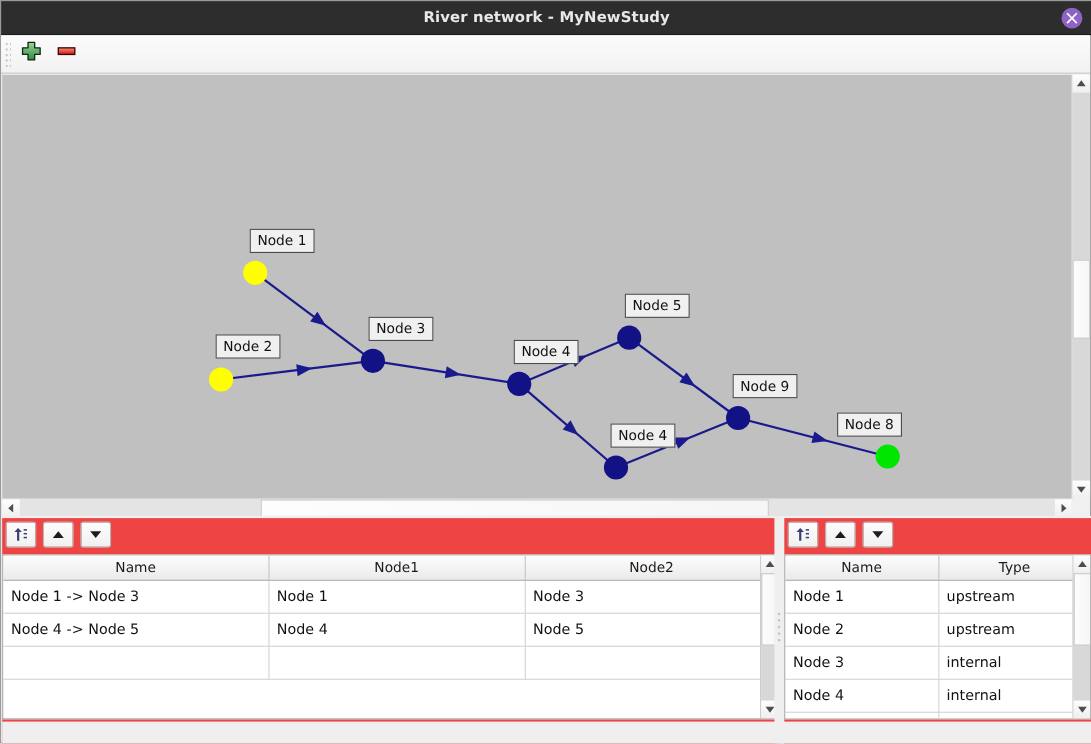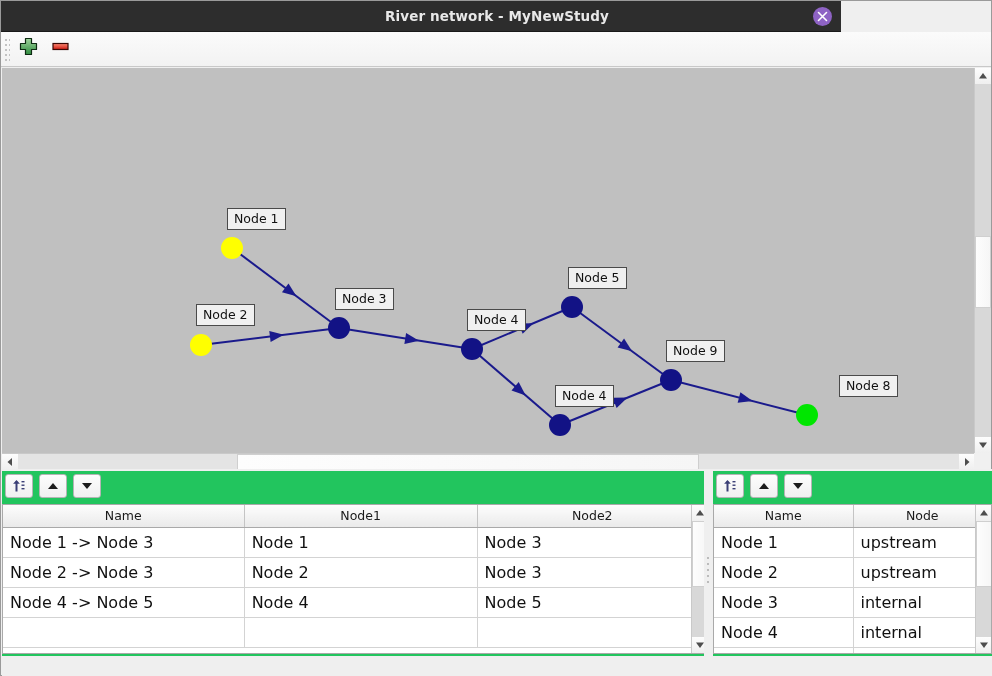--- a/index.html
+++ b/index.html
@@ -12,21 +12,21 @@
   }
   #app {
     position: relative;
     width: 992px; height: 676px;
     background: #efefef;
     border: 1px solid #9a9a9a;
   }
 
   
   .titlebar {
-    position: absolute; left: 0; top: 0; width: 840px; height: 31px;
+    position: absolute; left: 0; top: 0; width: 992px; height: 31px;
     background: #2d2d2d;
     border-bottom: 1px solid #1a1a1a;
   }
   .titlebar-text {
     position: absolute; left: 0; top: 0; width: 992px; height: 31px;
     line-height: 31px; text-align: center;
     color: #e8e8e8; font-size: 13.5px; font-weight: bold;
     letter-spacing: 0.1px;
   }
   .close-btn {
@@ -111,21 +111,21 @@
     position: absolute; left: 1px; top: 468px; width: 990px; height: 10px;
     background: #efefef;
   }
   .hsplit .dots {
     position: absolute; left: 481px; top: 3px; width: 32px; height: 4px;
     background-image: radial-gradient(circle at 1px 1px, #bbb 1px, transparent 1.3px);
     background-size: 6px 4px;
   }
 
   
-  .pane { position: absolute; top: 470px; background: #22c55e; }
+  .pane { position: absolute; top: 470px; background: #ef4444; }
   .pane-left  { left: 1px;  width: 706px; height: 205px; }
   .pane-right { left: 712px; width: 279px; height: 205px; }
 
   .vsplit {
     position: absolute; left: 703px; top: 470px; width: 9px; height: 205px;
     background: #efefef;
   }
   .vsplit .dots {
     position: absolute; left: 3px; top: 86px; width: 4px; height: 28px;
     background-image: radial-gradient(circle at 1px 1px, #bbb 1px, transparent 1.3px);
@@ -156,21 +156,21 @@
   table.grid th {
     background: linear-gradient(to bottom,#fdfdfd 0%,#eaeaea 100%);
     border-right: 1px solid #c4c4c4;
     border-bottom: 1px solid #a9a9a9;
     font-weight: normal; font-size: 12.5px; color: #1a1a1a;
     height: 22px; text-align: center;
   }
   table.grid td {
     border-right: 1px solid #d3d3d3;
     border-bottom: 1px solid #d3d3d3;
-    height: 30px; font-size: 16px; color: #111;
+    height: 30px; font-size: 13px; color: #111;
     padding: 0 0 0 7px; background: #fff;
     overflow: hidden; white-space: nowrap;
   }
   table.grid tr td:last-child, table.grid tr th:last-child { border-right: none; }
 
   .tbl-vscroll {
     position: absolute; right: 0; top: 0; width: 16px; height: 148px;
     background: #f4f4f4; border-left: 1px solid #c9c9c9;
   }
 
@@ -258,21 +258,21 @@
         </g>
     </svg>
     <div id="labels-layer">
         <div class="nodelabel" style="left: 225px; top: 140px;">Node 1</div>
         <div class="nodelabel" style="left: 194px; top: 236px;">Node 2</div>
         <div class="nodelabel" style="left: 333px; top: 220px;">Node 3</div>
         <div class="nodelabel" style="left: 465px; top: 241px;">Node 4</div>
         <div class="nodelabel" style="left: 566px; top: 199px;">Node 5</div>
         <div class="nodelabel" style="left: 553px; top: 317px;">Node 4</div>
         <div class="nodelabel" style="left: 664px; top: 272px;">Node 9</div>
-        <div class="nodelabel" style="left: 837px; top: 307px;">Node 8</div>
+        <div class="nodelabel" style="left: 759px; top: 307px;">Node 8</div>
       </div>
   </div>
 
   <div class="vscroll">
     <div class="sb-track" style="left:0;top:16px;width:16px;height:353px;"></div>
     <div class="sb-arrow" style="left:0;top:0;">
       <svg class="arrow-gl" width="16" height="16" viewBox="0 0 16 16">
         <path d="M8 5 L12 10.5 L4 10.5 Z" fill="#4d4d4d"></path>
       </svg>
     </div>
@@ -338,25 +338,20 @@
             <tr id="reaches-head">
               <th>Name</th>
               <th>Node1</th>
               <th>Node2</th>
             </tr>
           </thead>
         <tbody id="reaches-body">
             <tr>
               <td>Node 1 -&gt; Node 3</td>
               <td>Node 1</td>
-              <td>Node 3</td>
-            </tr>
-            <tr>
-              <td>Node 2 -&gt; Node 3</td>
-              <td>Node 2</td>
               <td>Node 3</td>
             </tr>
             <tr>
               <td>Node 4 -&gt; Node 5</td>
               <td>Node 4</td>
               <td>Node 5</td>
             </tr>
             <tr>
               <td></td>
               <td></td>
@@ -410,21 +405,21 @@
 
     <div class="tbl-wrap tbl-right">
       <table class="grid" id="nodes-grid">
         <colgroup>
             <col style="width:131px">
             <col style="width:130px">
           </colgroup>
         <thead>
             <tr id="nodes-head">
               <th>Name</th>
-              <th>Node</th>
+              <th>Type</th>
             </tr>
           </thead>
         <tbody id="nodes-body">
             <tr>
               <td>Node 1</td>
               <td>upstream</td>
             </tr>
             <tr>
               <td>Node 2</td>
               <td>upstream</td>

